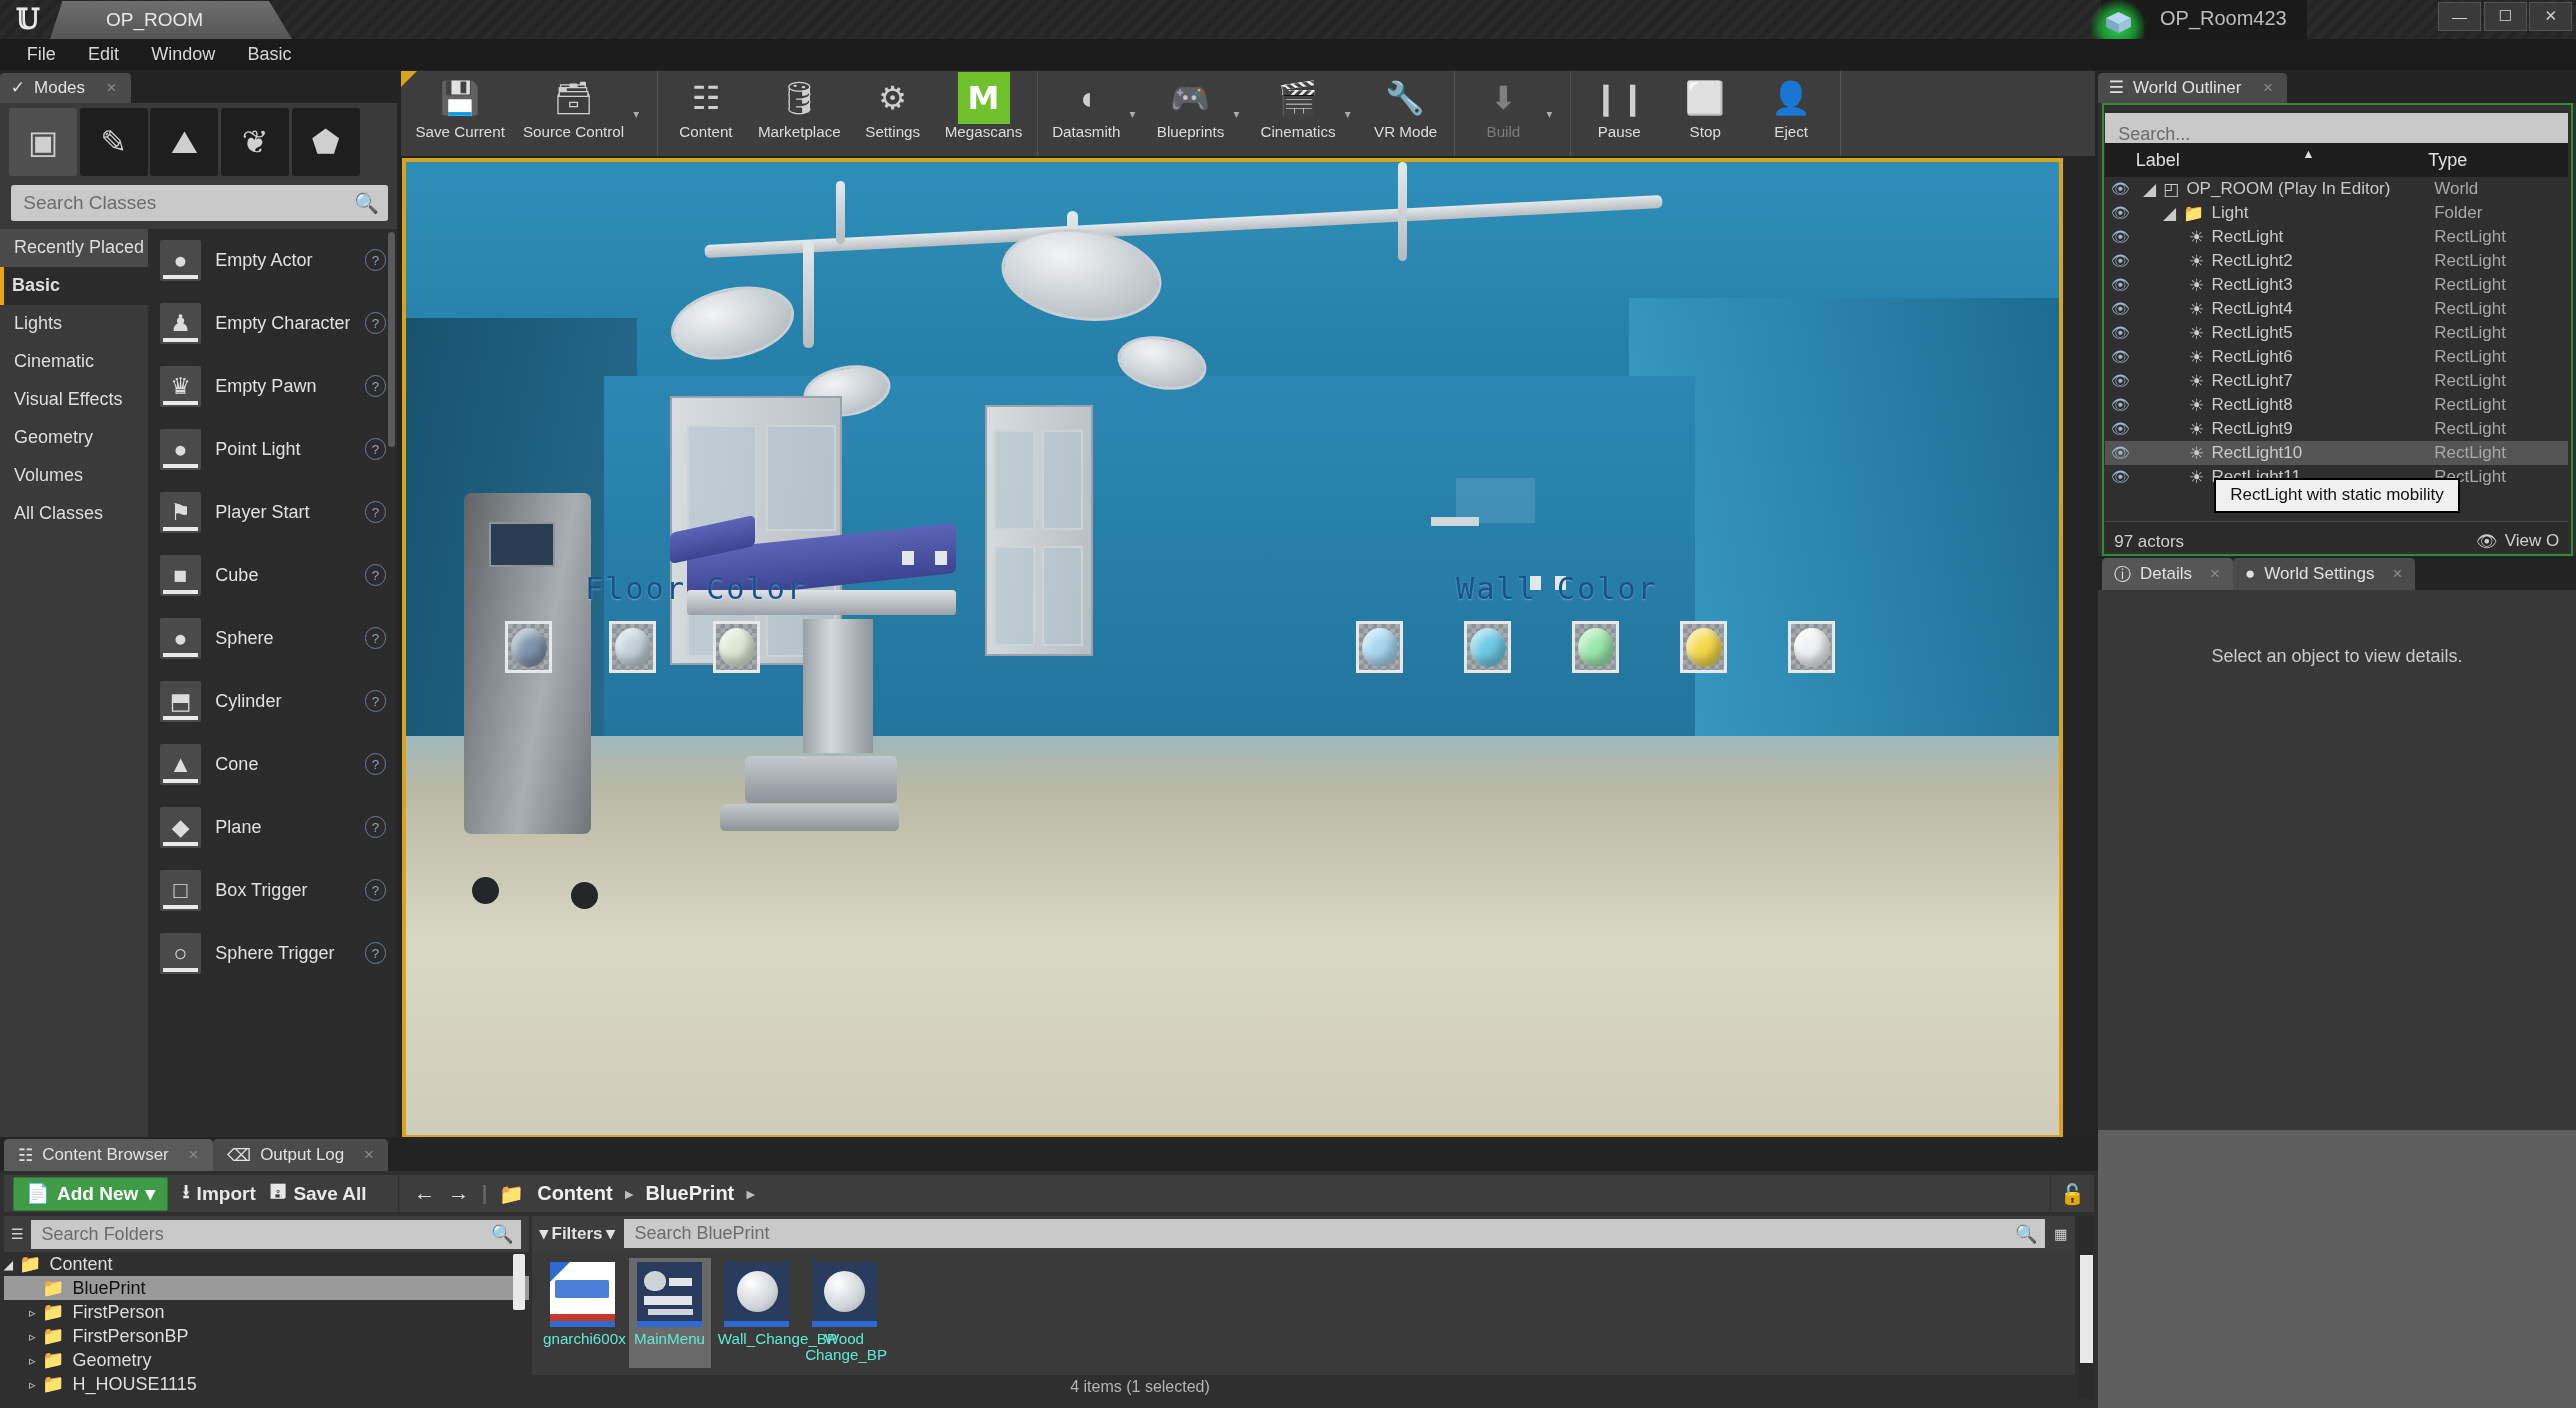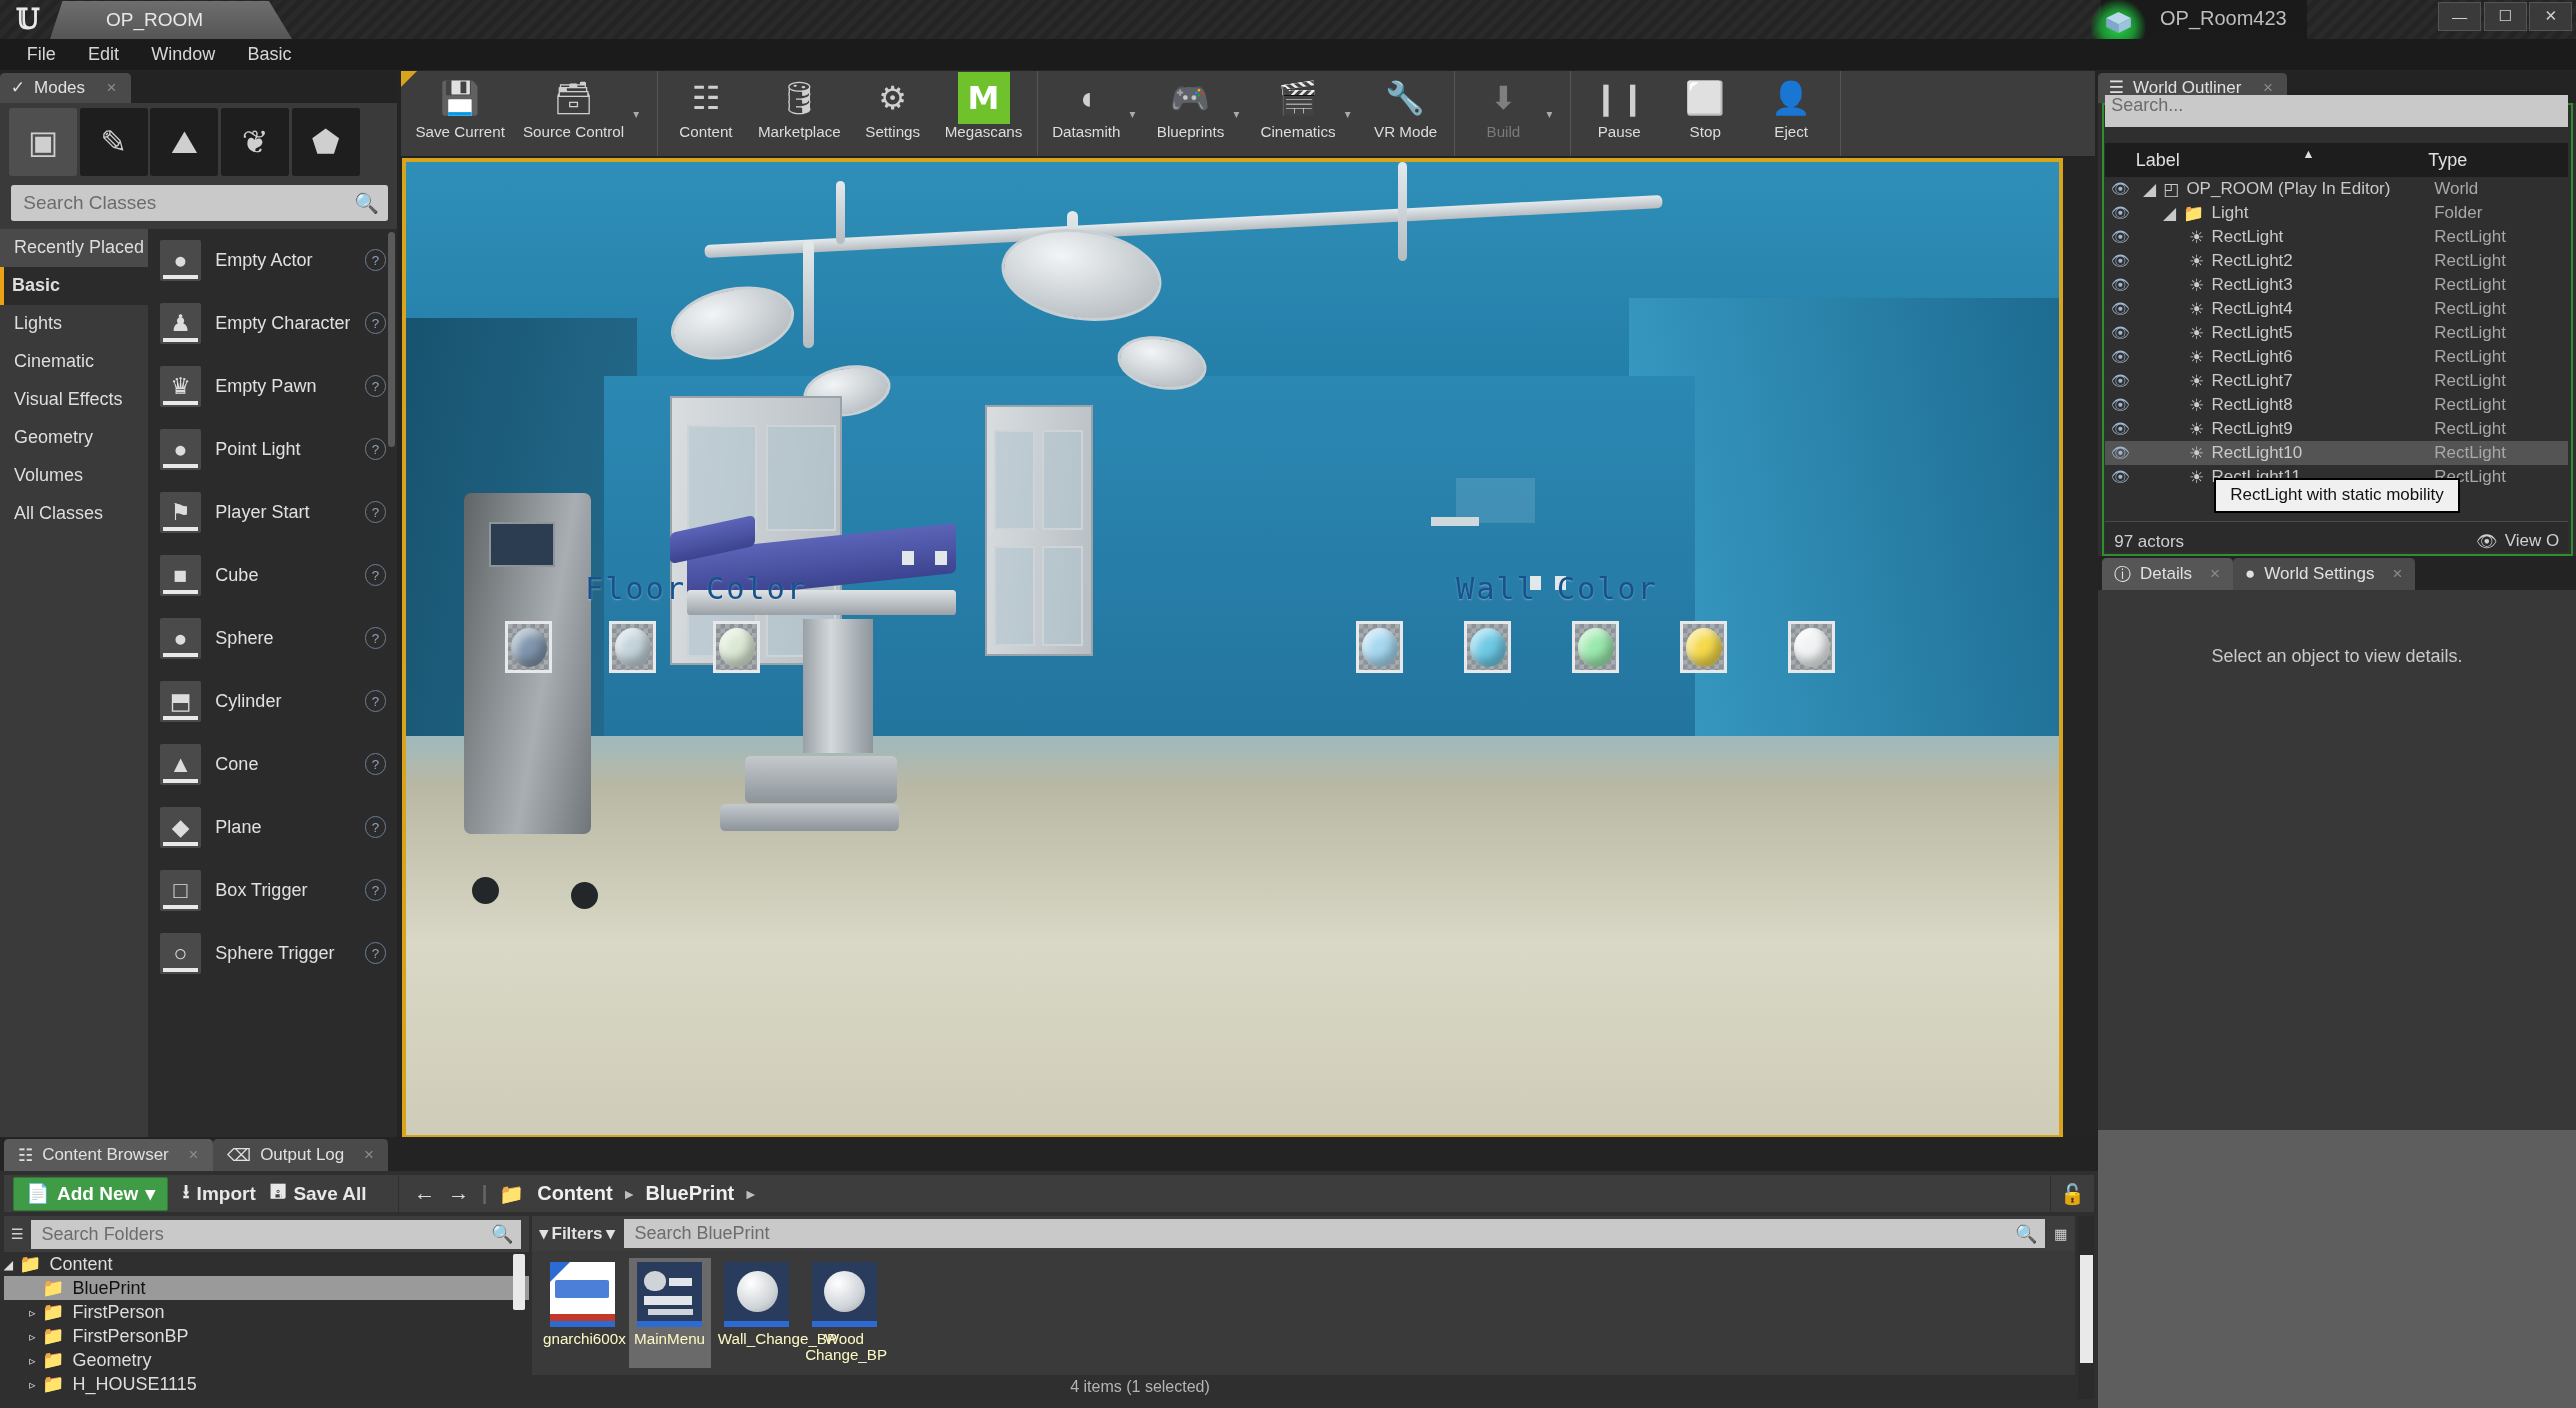--- a/index.html
+++ b/index.html
@@ -117,22 +117,22 @@
     border:3.6px solid #e6e8ea; display:flex; align-items:center; justify-content:center;
     background-image:linear-gradient(45deg,#8a9094 25%,transparent 25%,transparent 75%,#8a9094 75%),
       linear-gradient(45deg,#8a9094 25%,#a5abaf 25%,#a5abaf 75%,#8a9094 75%);
     background-size:9px 9px; background-position:0 0,4.5px 4.5px; }
   .ball { width:36px; height:39px; border-radius:50%;
     box-shadow:inset -5.4px -7.2px 9px rgba(0,0,0,.28), inset 5.4px 6.3px 8px rgba(255,255,255,.55); }
 
   
   .outliner { position:absolute; left:2098px; top:71px; width:478px; height:488px; background:#2f2f2f; }
   .ol-frame { position:absolute; left:3.6px; top:32px; width:471px; height:453px; border:2.7px solid #2f8f2f; }
-  .ol-search { position:absolute; left:7.2px; top:24px; width:463px; height:32px;
-    background:#c9c9c9; color:#6c6c6c; font-size:18px; display:flex; align-items:flex-start; padding-left:6px; }
+  .ol-search { position:absolute; left:7.2px; top:42px; width:463px; height:32px;
+    background:#c9c9c9; color:#6c6c6c; font-size:18px; display:flex; align-items:flex-end; padding-left:13px; }
   .ol-head { position:absolute; left:7.2px; top:72px; width:463px; height:34px; background:#1d1d1d;
     display:flex; align-items:center; font-size:18px; color:#e0e0e0; }
   .ol-head .lab { width:323px; padding-left:30.5px; position:relative; }
   .ol-head .sortarrow { position:absolute; left:197px; top:-2.7px; color:#dcdcdc; font-size:12.5px; }
   .ol-rows { position:absolute; left:7.2px; top:106px; width:463px; height:385px; overflow:hidden; }
   .ol-row { height:24px; display:flex; align-items:center; font-size:17px; color:#c9c9c9; }
   .ol-row.sel { background:#545454; }
   .ol-eye { width:30.5px; text-align:center; color:#9fb6d0; font-size:15.2px; }
   .ol-ind { display:inline-block; }
   .ol-lab { flex:1; display:flex; align-items:center; gap:7.2px; }
@@ -181,21 +181,21 @@
   .filterbar { height:36px; background:#3d3d3d; display:flex; align-items:center; gap:9px; padding:0 7.2px; }
   .filters { font-size:17px; color:#e2e2e2; font-weight:bold; display:flex; align-items:center; gap:3.6px; }
   .assetsearch { flex:1; height:29px; background:#c9c9c9; color:#6c6c6c; font-size:18px;
     display:flex; align-items:center; justify-content:space-between; padding:0 7.2px 0 10.8px; }
   .assetgrid { flex:1; display:flex; gap:5.4px; padding:7.2px 9px; background:#3a3a3a; }
   .asset { width:82px; display:flex; flex-direction:column; align-items:center; gap:3.6px; padding:3.6px 1.8px; }
   .asset.sel { background:#6a6a6a; }
   .athumb { width:65px; height:65px; background:#2a3c5e; position:relative; display:flex;
     align-items:center; justify-content:center; overflow:hidden; }
   .athumb:after { content:""; position:absolute; left:0; right:0; bottom:0; height:6.3px; background:#2d6ad1; }
-  .alabel { font-size:15.2px; color:#fef9c3; text-align:center; line-height:1.1; width:100%; }
+  .alabel { font-size:15.2px; color:#5eead4; text-align:center; line-height:1.1; width:100%; }
   .cb-scrollcol { width:16px; background:#2b2b2b; position:relative; }
   .cb-scrollthumb { position:absolute; left:1.8px; top:39px; width:12.5px; height:108px; background:#e9e9e9; }
   .cb-status { height:25px; background:#2f2f2f; color:#b4b4b4; font-size:16px;
     display:flex; align-items:center; padding-left:538px; }
   .gap-right { position:absolute; left:2098px; top:1130px; width:478px; height:278px; background:#5e5e5e; }
 </style>
 </head>
 <body>
 
 <div class="app">

